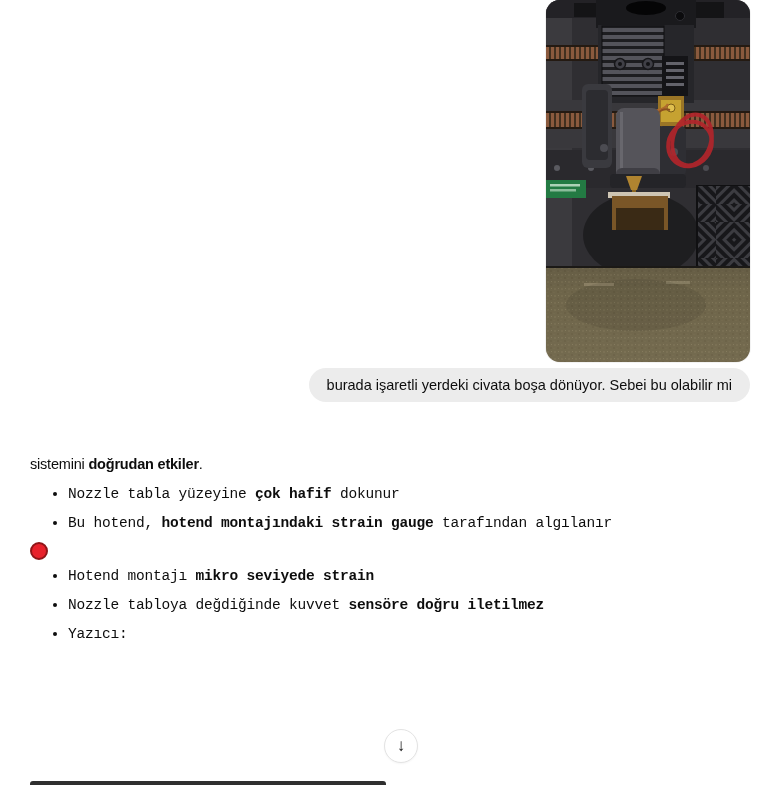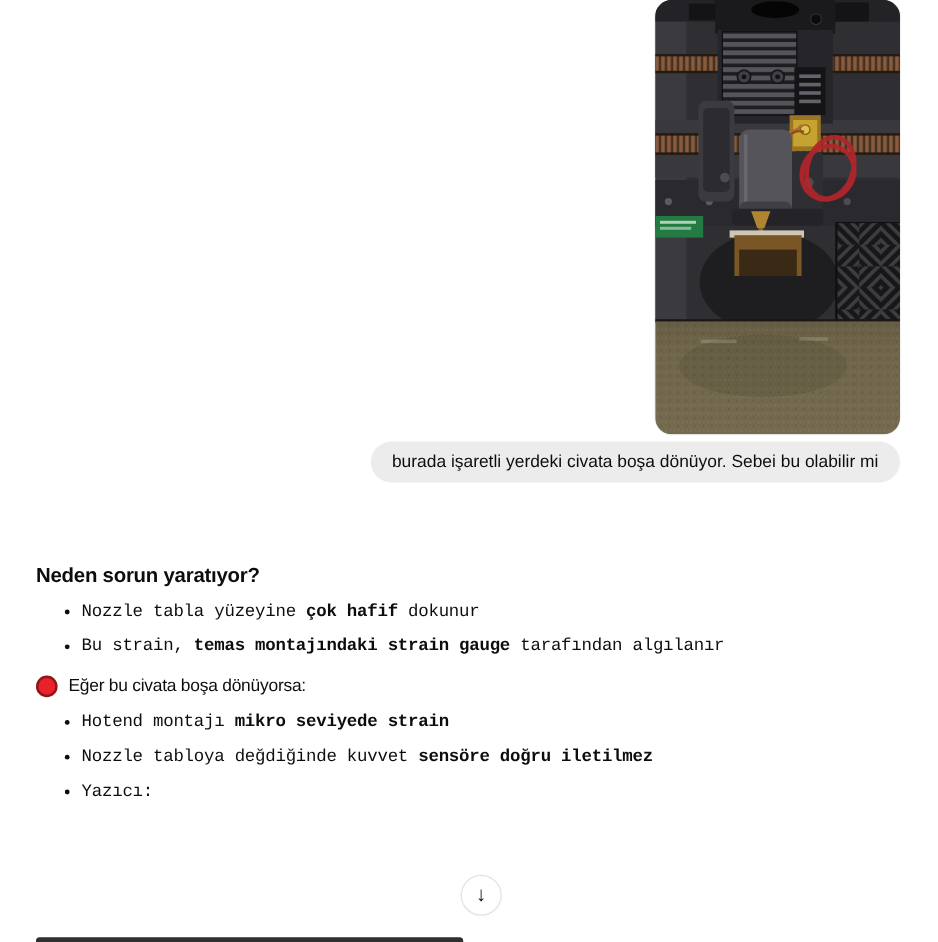--- a/index.html
+++ b/index.html
@@ -160,32 +160,31 @@
       <rect x="120" y="281" width="24" height="3" fill="#9e9377" opacity="0.5"></rect>
       <ellipse cx="90" cy="305" rx="70" ry="26" fill="#000" opacity="0.08"></ellipse>
     </svg>
   </figure>
 
   <div class="bubble">
     <span>burada işaretli yerdeki civata boşa dönüyor. Sebei bu olabilir mi</span>
   </div>
 
   <div class="assistant">
+    <div class="line"><span>sistemini </span><span class="b">doğrudan etkiler</span><span>.</span></div>
 
-    <h3>Neden sorun yaratıyor?</h3>
 
 
     <ul>
       <li><span>Nozzle tabla yüzeyine </span><span class="b">çok hafif</span><span> dokunur</span></li>
-      <li><span>Bu strain, </span><span class="b">temas montajındaki strain gauge</span><span> tarafından algılanır</span></li>
+      <li><span>Bu hotend, </span><span class="b">hotend montajındaki strain gauge</span><span> tarafından algılanır</span></li>
     </ul>
 
     <div class="emoji-line">
       <span class="red-emoji"></span>
-      <span><span>Eğer bu civata boşa dönüyorsa:</span></span>
     </div>
 
     <ul>
       <li><span>Hotend montajı </span><span class="b">mikro seviyede strain</span></li>
       <li><span>Nozzle tabloya değdiğinde kuvvet </span><span class="b">sensöre doğru iletilmez</span></li>
       <li><span>Yazıcı:</span></li>
     </ul>
   </div>
 
   <button class="scroll-btn">

